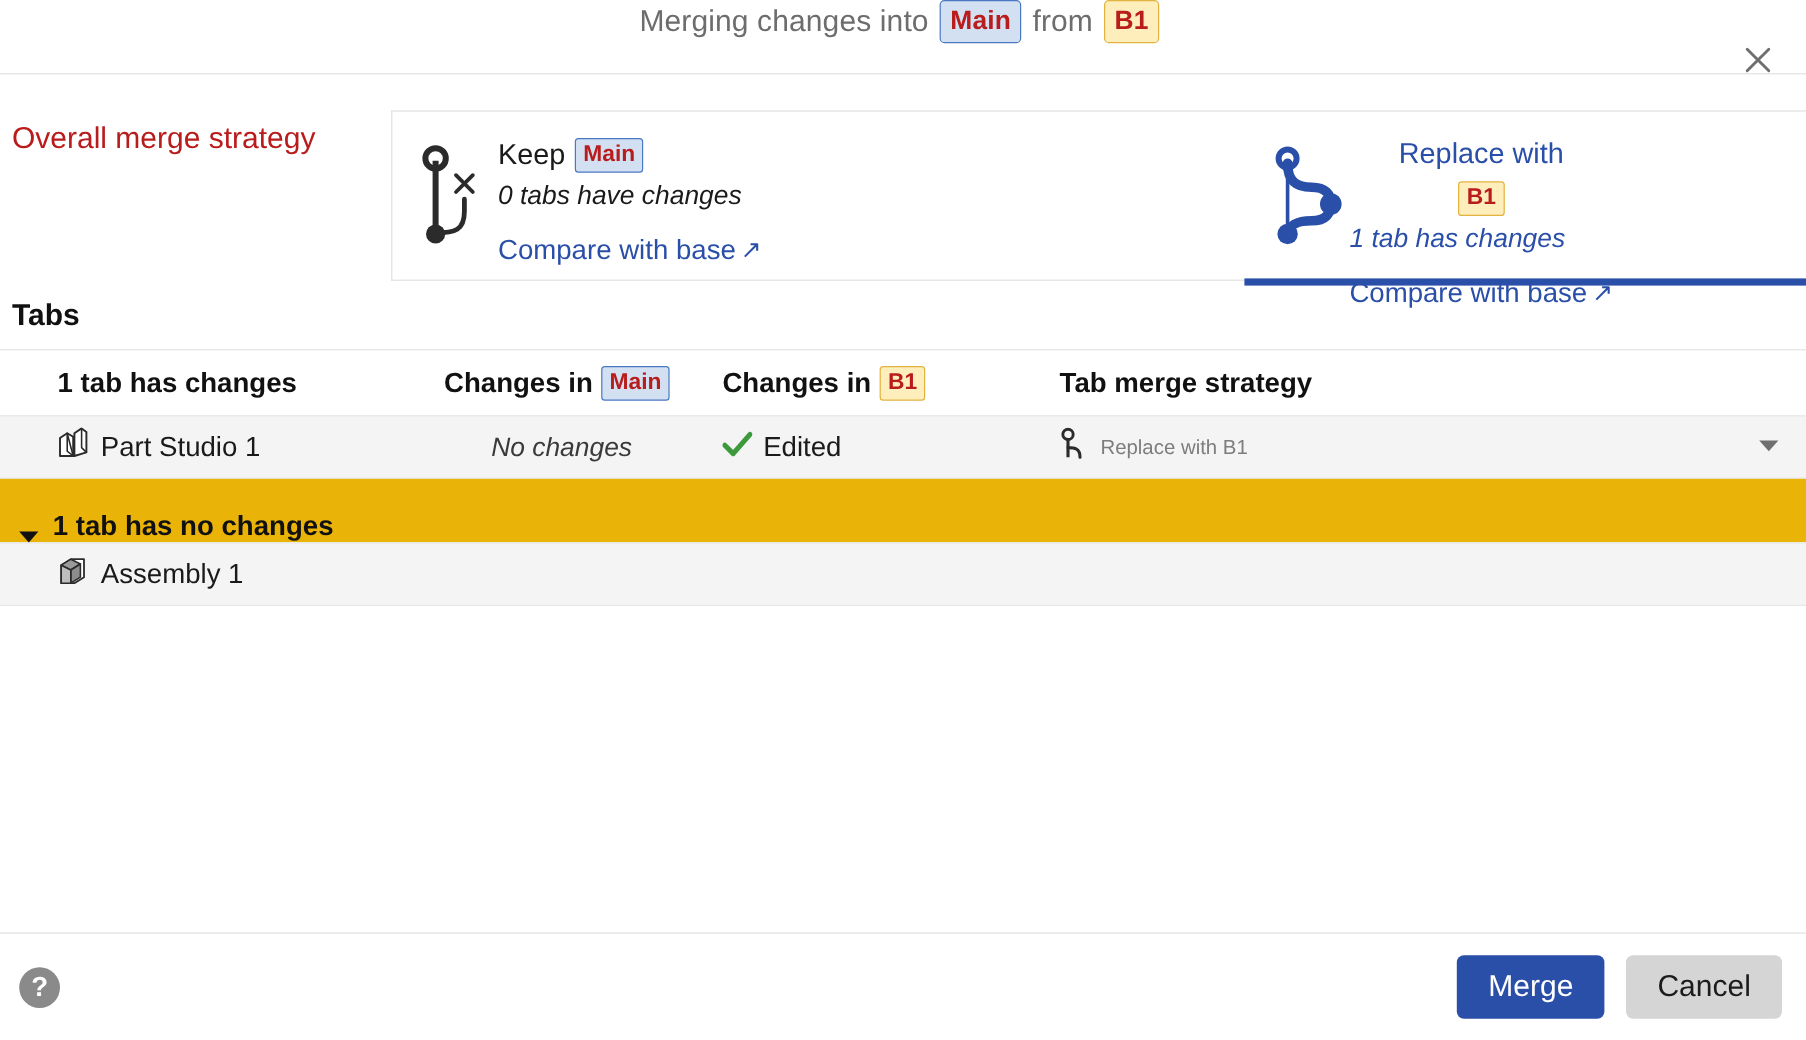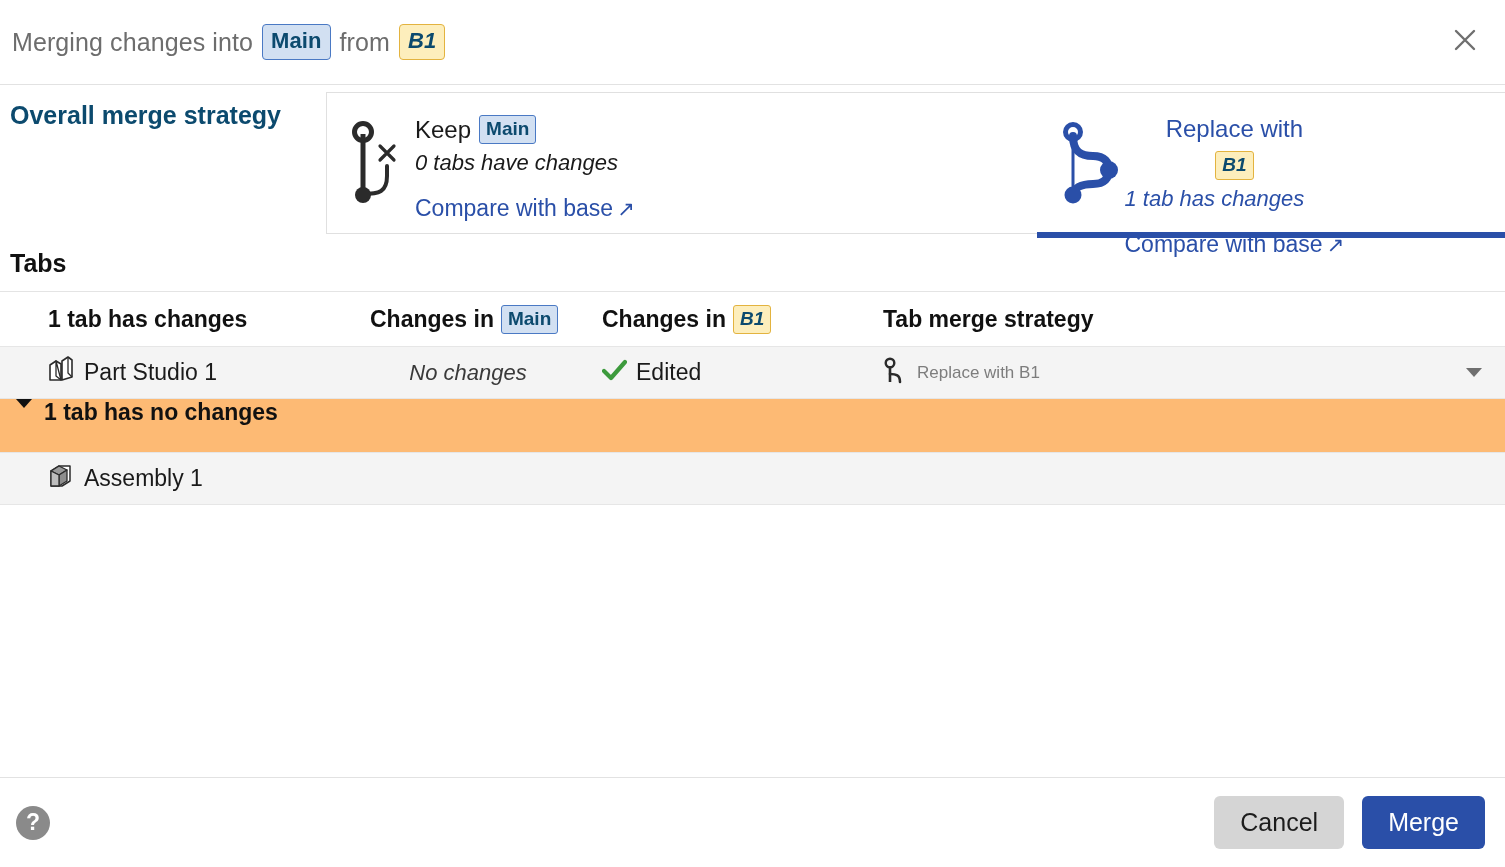--- a/index.html
+++ b/index.html
@@ -12,52 +12,52 @@
     height: 867px;
     font-family: "Liberation Sans", sans-serif;
     color: #1a1a1a;
     -webkit-font-smoothing: antialiased;
     overflow: hidden;
     position: relative;
   }
 
   
   .titlebar {
-    height: 85px;
+    height: 62px;
     box-sizing: border-box;
     border-bottom: 1px solid #e2e2e2;
     display: flex;
     align-items: center;
     padding: 0 18px 0 12px;
+    flex-direction: column;
   }
   .title-text {
     font-size: 25px;
     color: #6d6d6d;
     display: flex;
     align-items: center;
     gap: 9px;
     letter-spacing: 0.1px;
   }
   .badge {
     display: inline-block;
     font-size: 22px;
     font-weight: bold;
     line-height: 1;
     padding: 5px 8px 7px 8px;
     border-radius: 4px;
-    color: #0c4a6e;
+    color: #b91c1c;
   }
   .badge-main {
     background: #d2e0f2;
     border: 1.5px solid #4a79c4;
   }
   .badge-b1 {
     background: #fdeebc;
     border: 1.5px solid #e3b33f;
-    font-style: italic;
   }
   .badge-sm {
     font-size: 19px;
     padding: 3px 6px 5px 6px;
     border-radius: 3px;
   }
   .close-btn {
     margin-left: auto;
     width: 44px;
     height: 44px;
@@ -66,22 +66,22 @@
     justify-content: center;
     cursor: pointer;
   }
 
   
   .h-overall {
     position: absolute;
     left: 10px;
     top: 101px;
     font-size: 25px;
-    font-weight: bold;
-    color: #0c4a6e;
+    font-weight: normal;
+    color: #b91c1c;
   }
   .h-tabs {
     position: absolute;
     left: 10px;
     top: 249px;
     font-size: 25px;
     font-weight: bold;
     color: #111;
   }
 
@@ -217,25 +217,25 @@
     cursor: pointer;
   }
   .dd-label {
     font-size: 17px;
     color: #7d7d7d;
     flex: 1 1 auto;
   }
 
   .group-header {
     display: flex;
-    align-items: flex-start;
+    align-items: flex-end;
     height: 53px;
     padding-left: 16px;
     gap: 12px;
-    background: #fdba74;
+    background: #eab308;
     cursor: pointer;
   }
   .group-title {
     font-size: 23px;
     font-weight: bold;
     color: #111;
   }
   .caret {
     width: 0; height: 0;
     border-left: 8px solid transparent;
@@ -444,16 +444,16 @@
     <div class="c2"></div>
     <div class="c3"></div>
     <div class="c4"></div>
   </div>
 
 </div>
 
 <div class="footer">
   <div class="help-icon">?</div>
   <div class="btns">
+    <button class="btn btn-primary">Merge</button>
     <button class="btn btn-secondary">Cancel</button>
-    <button class="btn btn-primary">Merge</button>
   </div>
 </div>
 
 </body></html>

